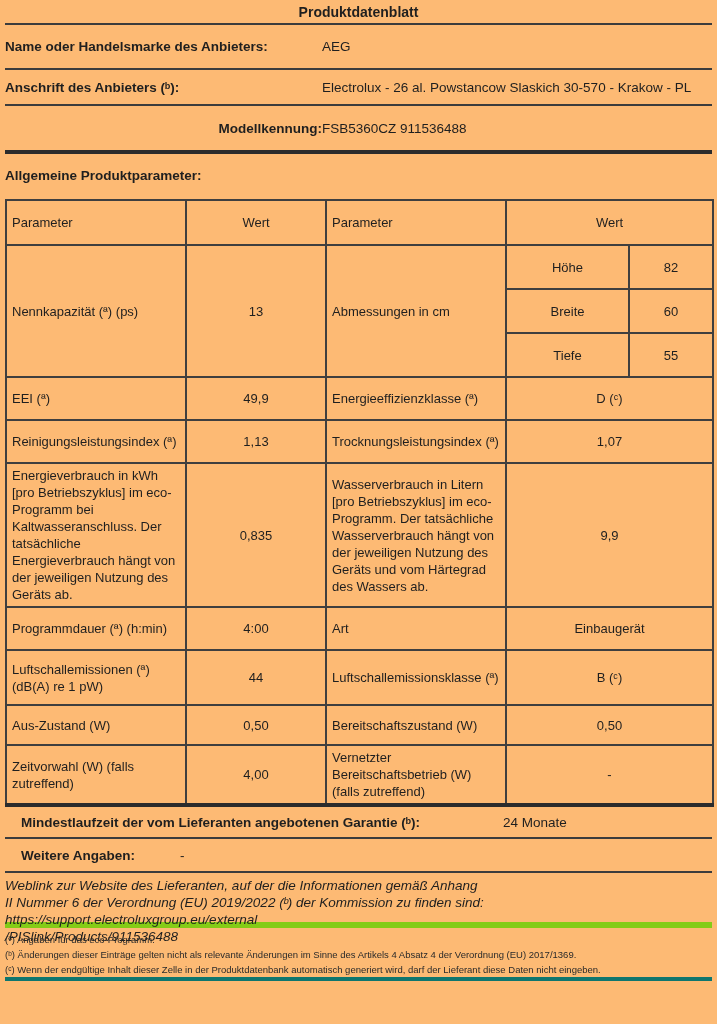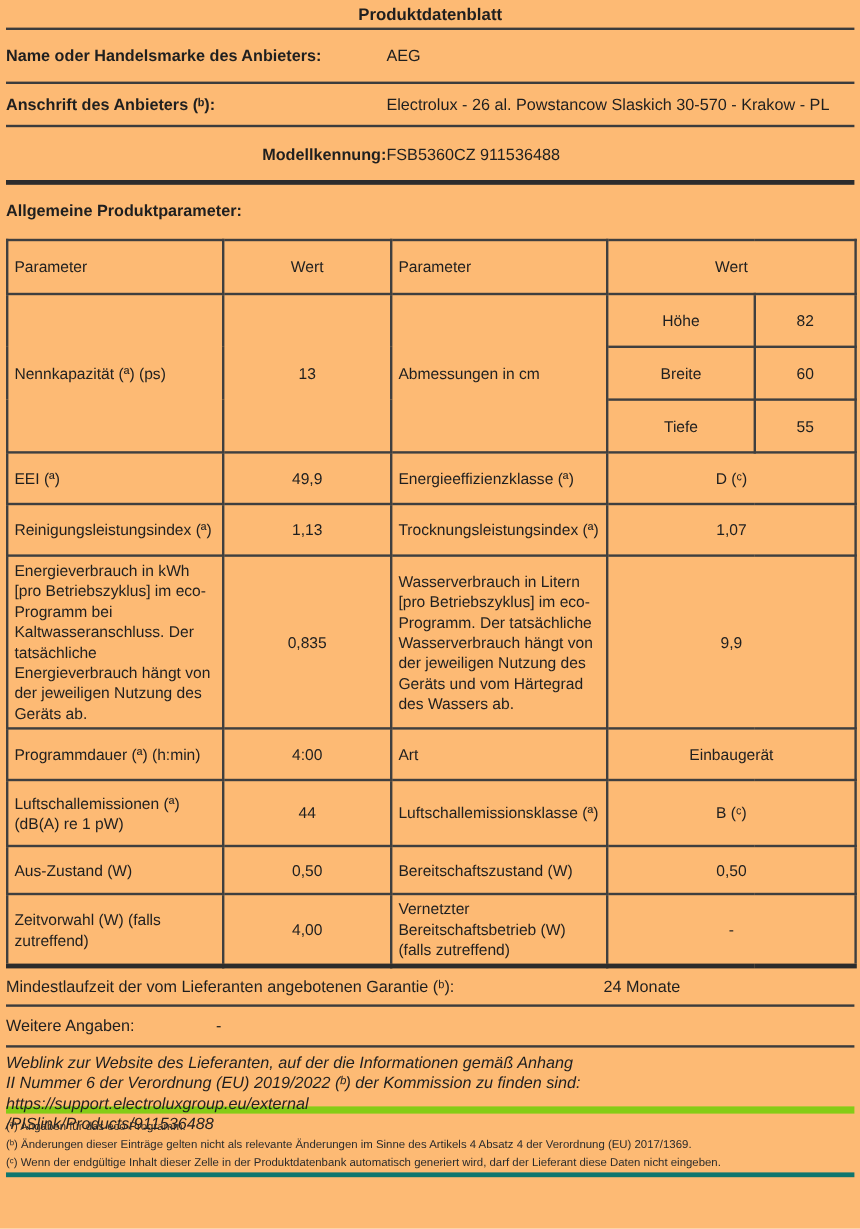--- a/index.html
+++ b/index.html
@@ -57,22 +57,22 @@
   tr.t-aus   { height:40px; }
   tr.t-zeit  { height:59px; }
   .footer-row {
     position:relative;
     font-size:13.5px;
     border-bottom:2px solid #3c3c3c;
   }
   .guarantee-row { height:32px; }
   .additional-row { height:34px; }
   .footer-row .lbl {
-    position:absolute; left:0; top:50%; transform:translateY(-50%);
-    font-weight:normal;
+    position:absolute; left:16px; top:50%; transform:translateY(-50%);
+    font-weight:bold;
   }
   .footer-row .val { position:absolute; top:50%; transform:translateY(-50%); }
   .guarantee-row .val { left:498px; }
   .additional-row .val { left:175px; }
   .weblink {
     padding-top:4px; height:55px;
     font-size:13.5px; line-height:17px;
     border-bottom:6px solid #84cc16;
     font-style:italic;
   }

